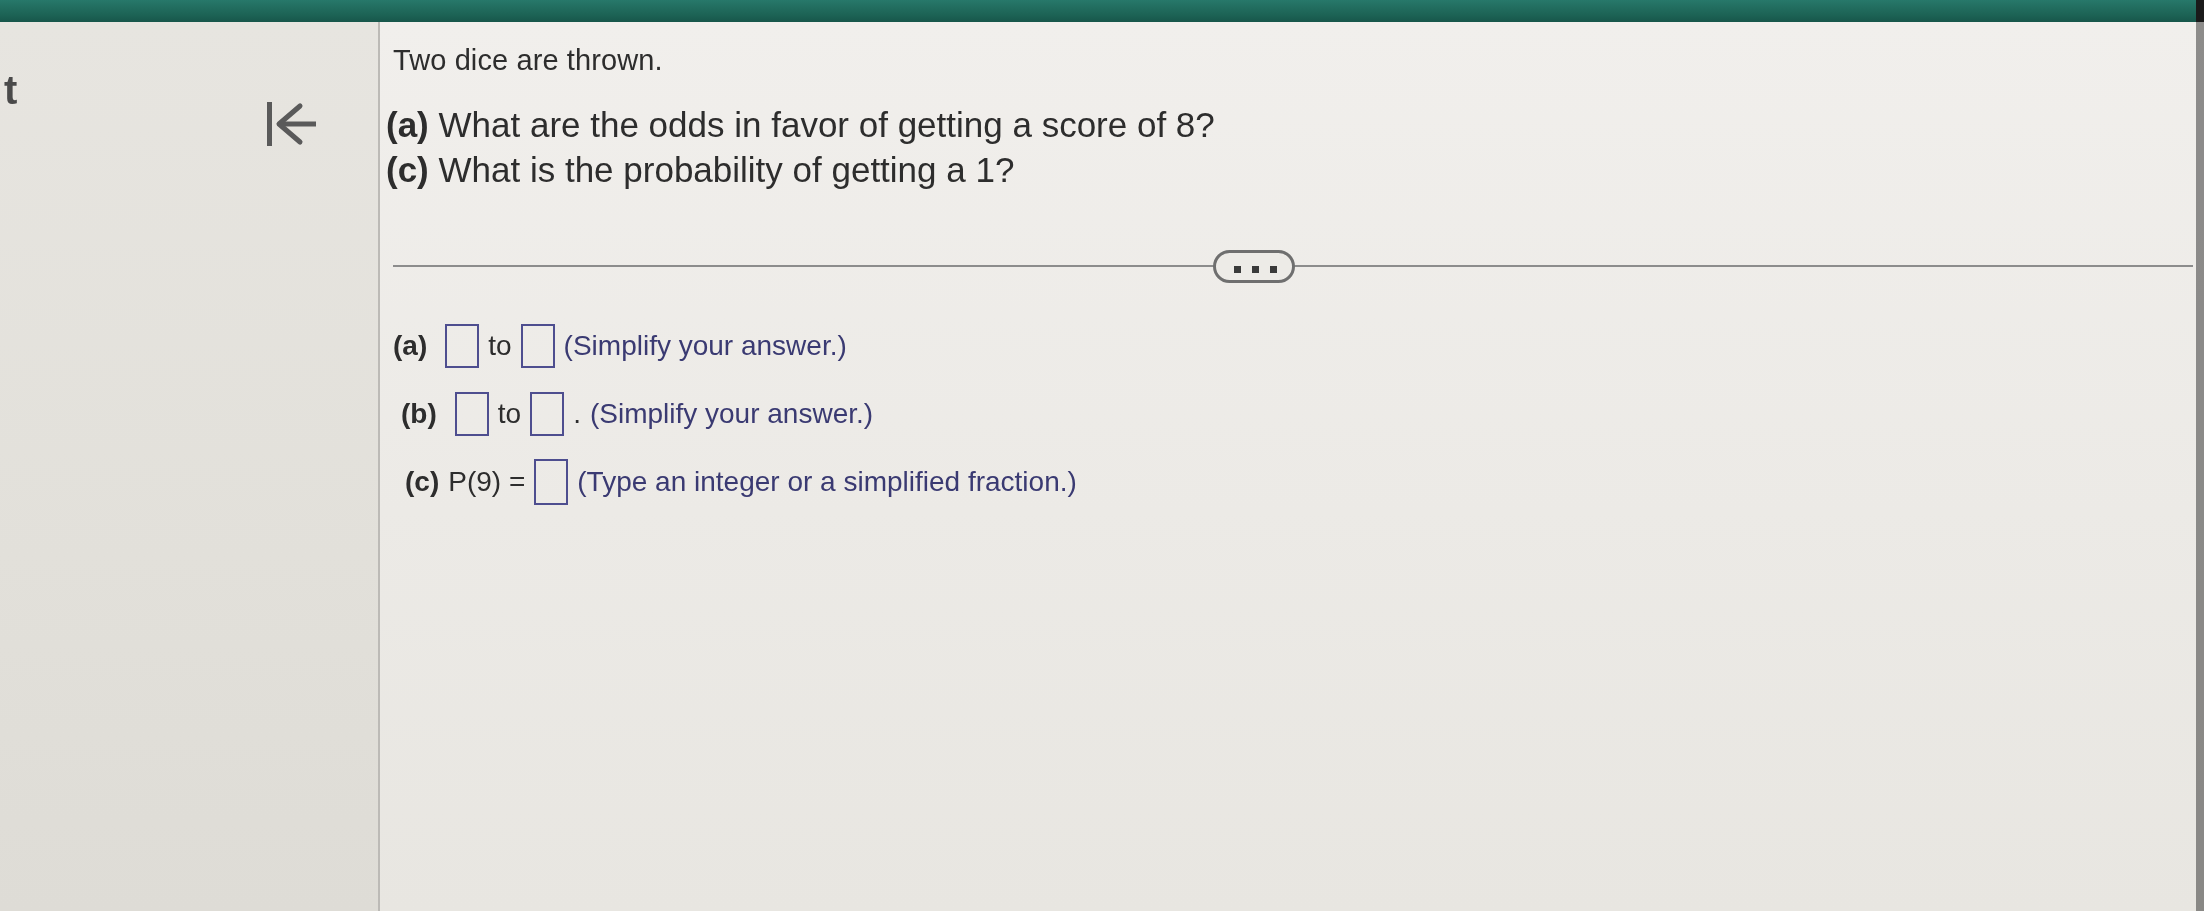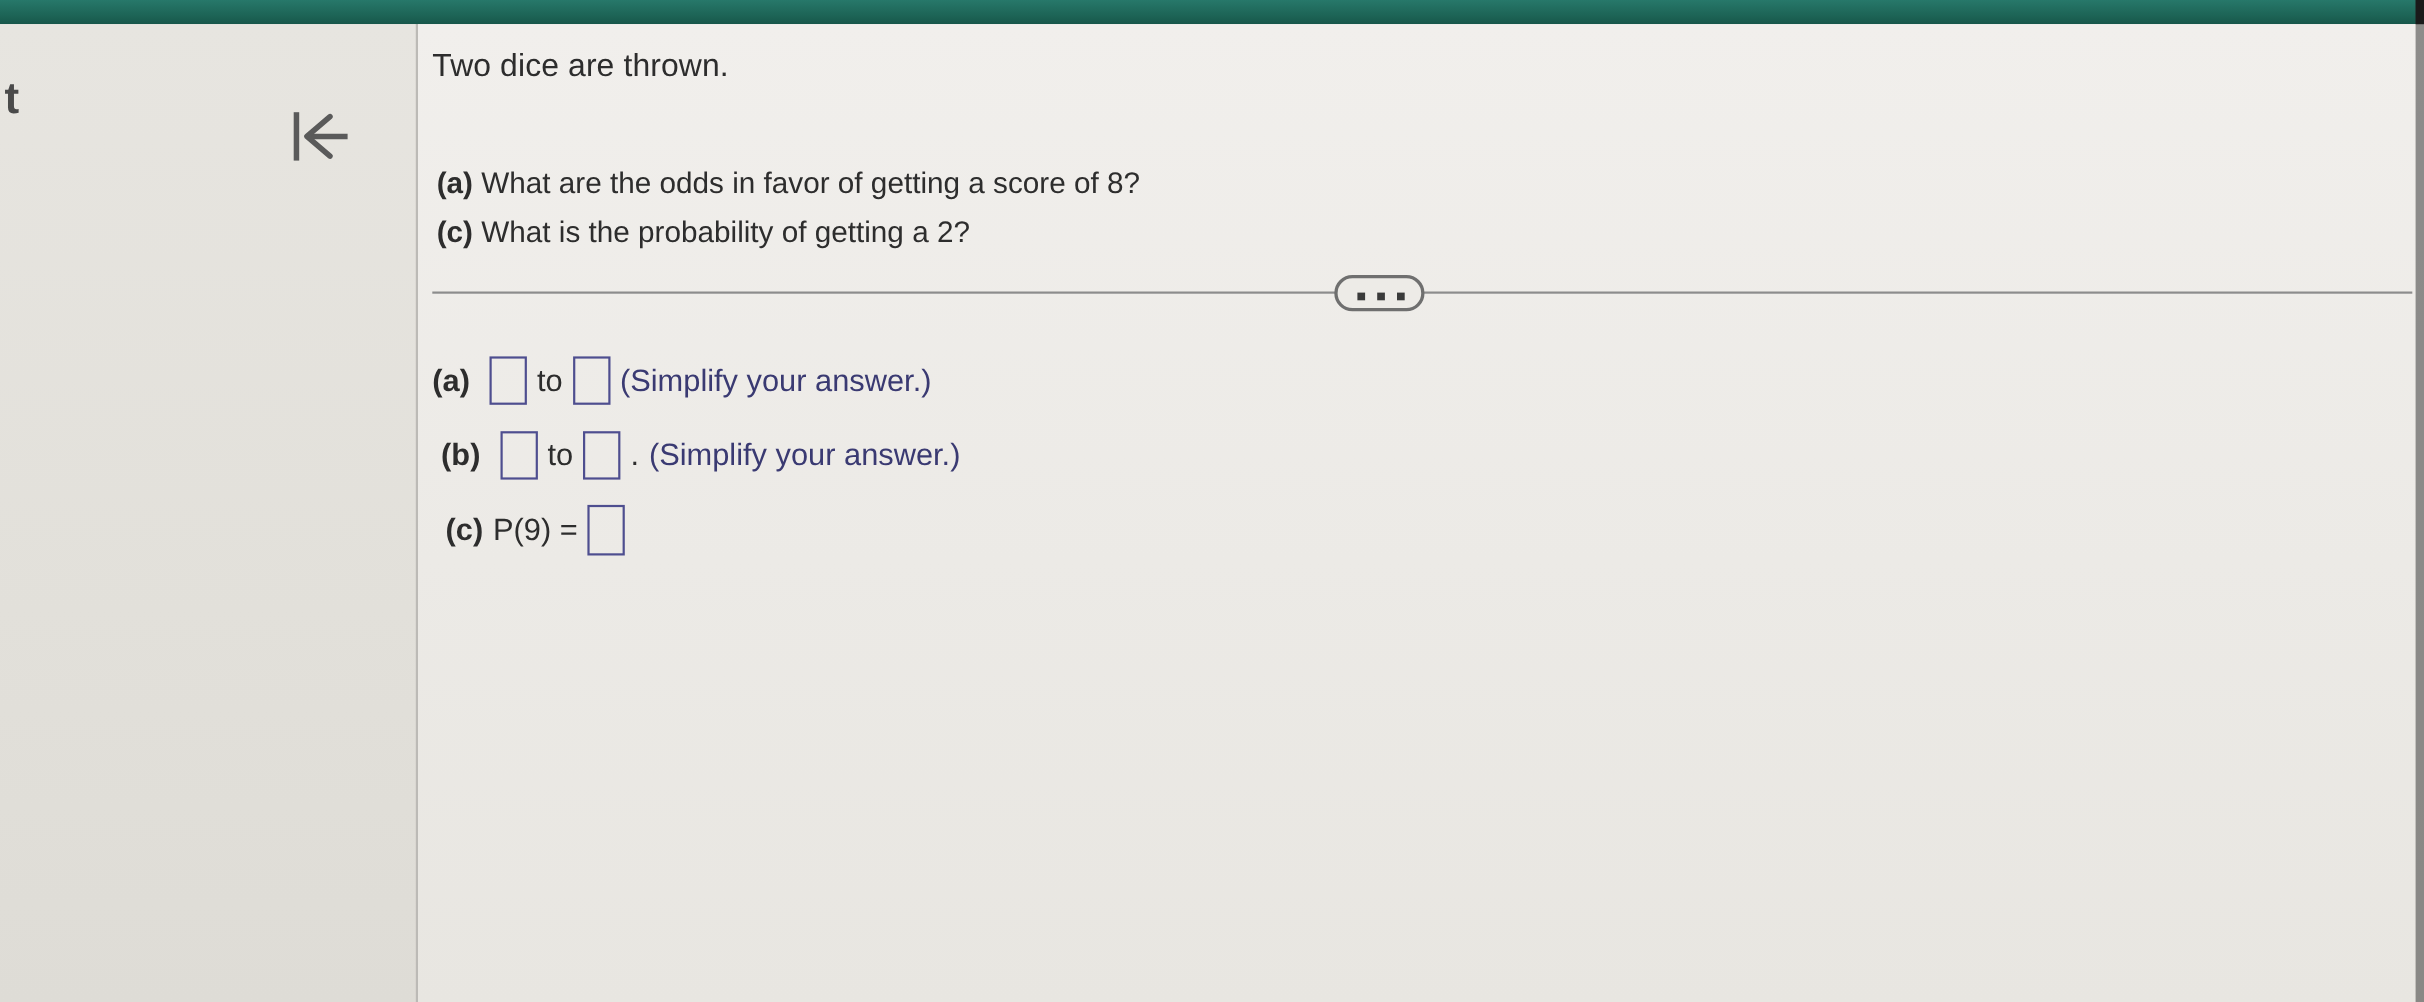--- a/index.html
+++ b/index.html
@@ -96,26 +96,25 @@
     left: 13px;
     top: 22px;
     font-size: 29px;
     color: #2d2d2d;
     letter-spacing: 0.1px;
     white-space: nowrap;
   }
 
   .q-list {
     position: absolute;
-    left: 17px;
+    left: 6px;
     top: 80px;
-    font-size: 27px;
+    font-size: 35px;
     color: #2d2d2d;
     line-height: 45px;
-    margin-top: 42px;
   }
   .q-list .q-line { white-space: nowrap; }
   .q-label { font-weight: 700; }
 
   
   .divider-wrap {
     position: absolute;
     left: 13px;
     top: 225px;
     width: 1800px;
@@ -231,21 +230,21 @@
   </div>
 
   <div class="rail-divider"></div>
 
   <div class="content">
 
     <div class="q-stem">Two dice are thrown.</div>
 
     <div class="q-list">
       <div class="q-line"><span class="q-label">(a)</span><span> What are the odds in favor of getting a score of 8?</span></div>
-      <div class="q-line"><span class="q-label">(c)</span><span> What is the probability of getting a 2?</span></div>
+      <div class="q-line"><span class="q-label">(c)</span><span> What is the probability of getting a 1?</span></div>
     </div>
 
     <div class="divider-wrap">
       <div class="divider-line"></div>
       <div class="dots-pill">
         <span class="dot d1"></span>
         <span class="dot d2"></span>
         <span class="dot d3"></span>
       </div>
     </div>
@@ -267,20 +266,21 @@
         <span class="answer-box"></span>
         <span class="joiner">.</span>
         <span class="gap-s"></span>
         <span class="hint">(Simplify your answer.)</span>
       </div>
 
       <div class="ans-row r-c">
         <span class="ans-label">(c)</span>
         <span class="ans-text">P(9) =</span>
         <span class="answer-box tall"></span>
+        <span class="hint">(Type an integer or a simplified fraction.)</span>
       </div>
 
     </div>
   </div>
 
   <div class="right-edge"></div>
   <div class="right-edge-top"></div>
 
 </div>
 

